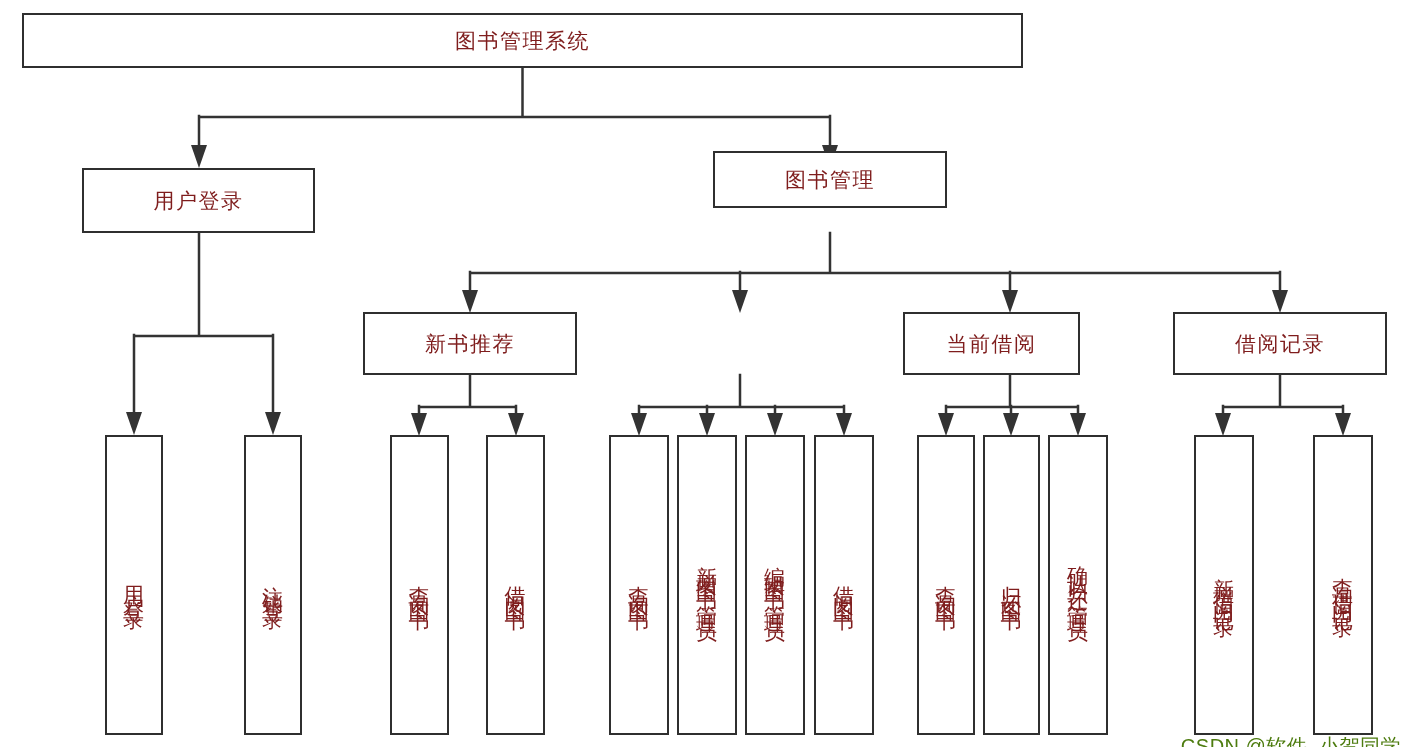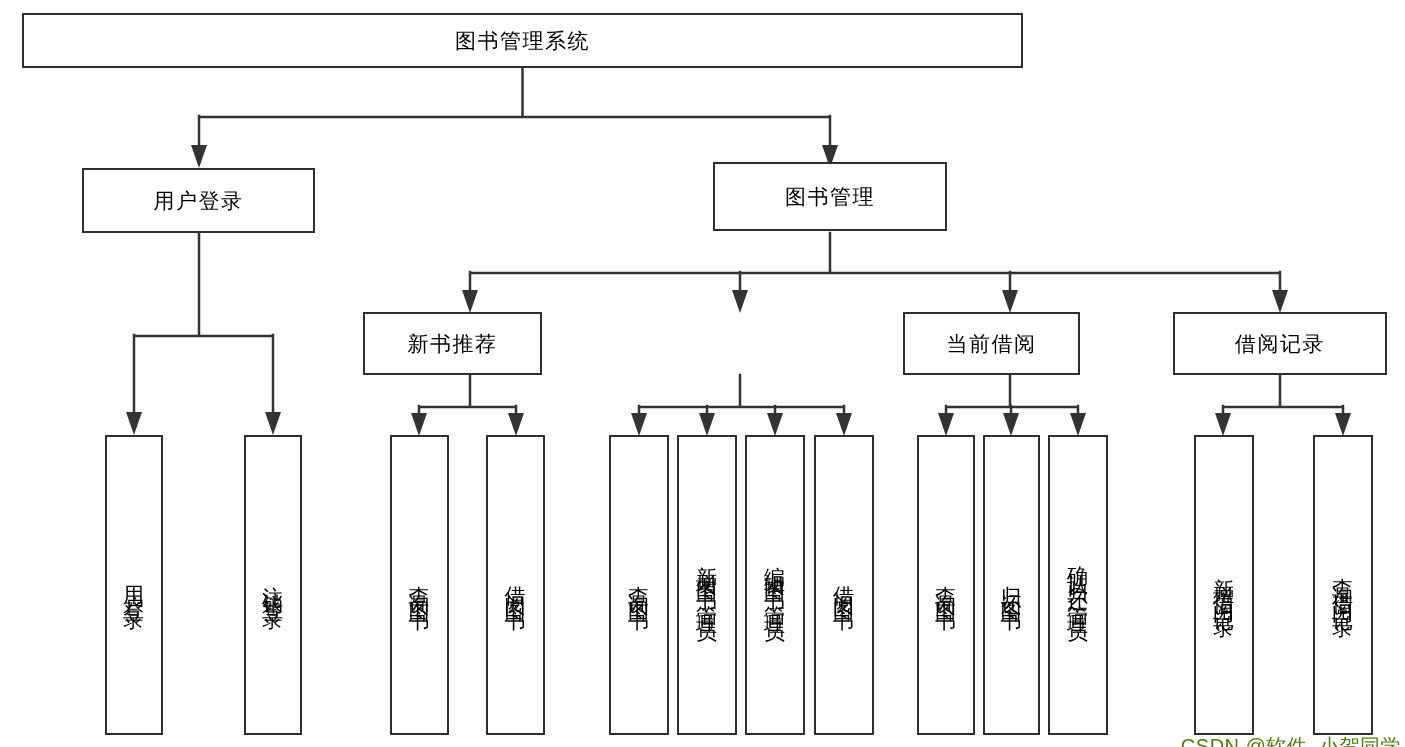--- a/index.html
+++ b/index.html
@@ -19,21 +19,21 @@
   }
   .box {
     position: absolute;
     box-sizing: border-box;
     background: #ffffff;
     border: 2.5px solid #2f2f2f;
     display: flex;
     align-items: center;
     justify-content: center;
     z-index: 2;
-    color: #000000;
+    color: #7f1d1d;
   }
   .box.h span {
     font-size: 21px;
     letter-spacing: 1.5px;
     white-space: nowrap;
   }
   .box.v span {
     writing-mode: vertical-rl;
     text-orientation: mixed;
     font-size: 21px;
@@ -90,25 +90,25 @@
     </g>
   </svg>
 
   <div class="box h" style="left:22px;top:13px;width:1001px;height:55px">
     <span>图书管理系统</span>
   </div>
 
   <div class="box h" style="left:82px;top:168px;width:233px;height:65px">
     <span>用户登录</span>
   </div>
-  <div class="box h" style="left:713px;top:162px;width:234px;height:69px">
+  <div class="box h" style="left:713px;top:151px;width:234px;height:57px">
     <span>图书管理</span>
   </div>
 
-  <div class="box h" style="left:363px;top:312px;width:179px;height:63px">
+  <div class="box h" style="left:363px;top:312px;width:214px;height:63px">
     <span>新书推荐</span>
   </div>
   <div class="box h" style="left:903px;top:312px;width:177px;height:63px">
     <span>当前借阅</span>
   </div>
   <div class="box h" style="left:1173px;top:312px;width:214px;height:63px">
     <span>借阅记录</span>
   </div>
 
   <div class="box v" style="left:105px;top:435px;width:58px;height:300px">

